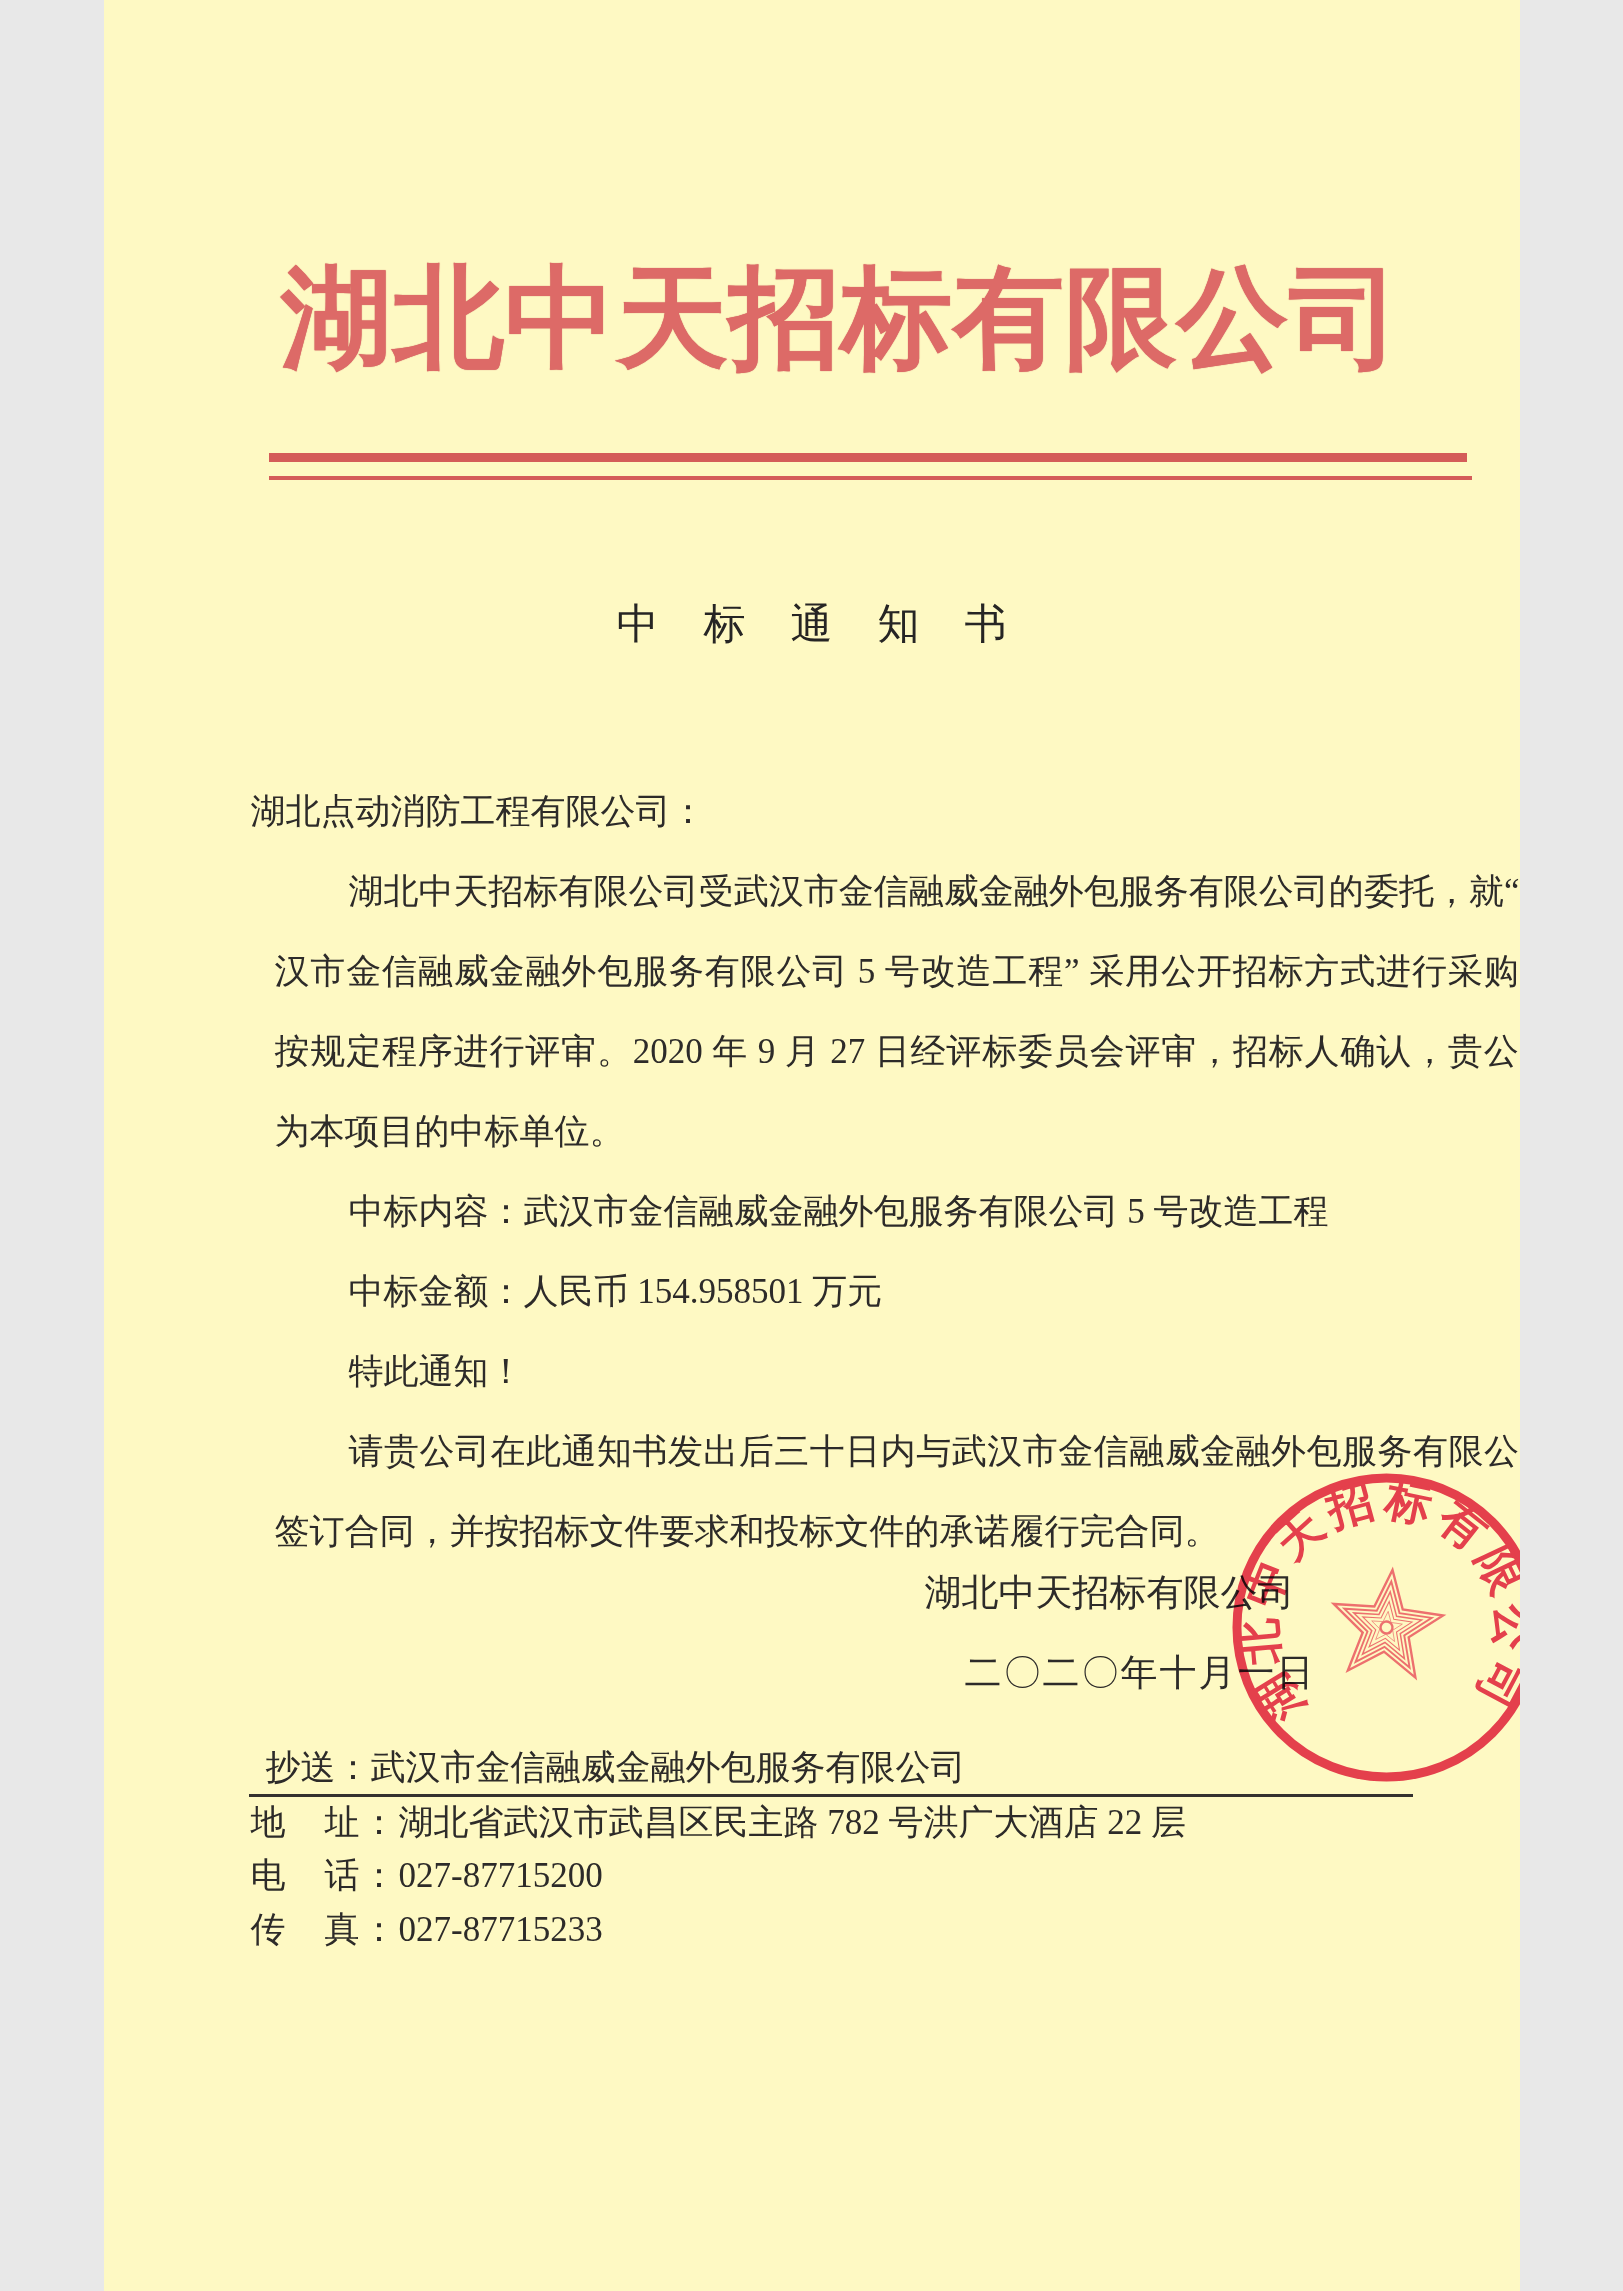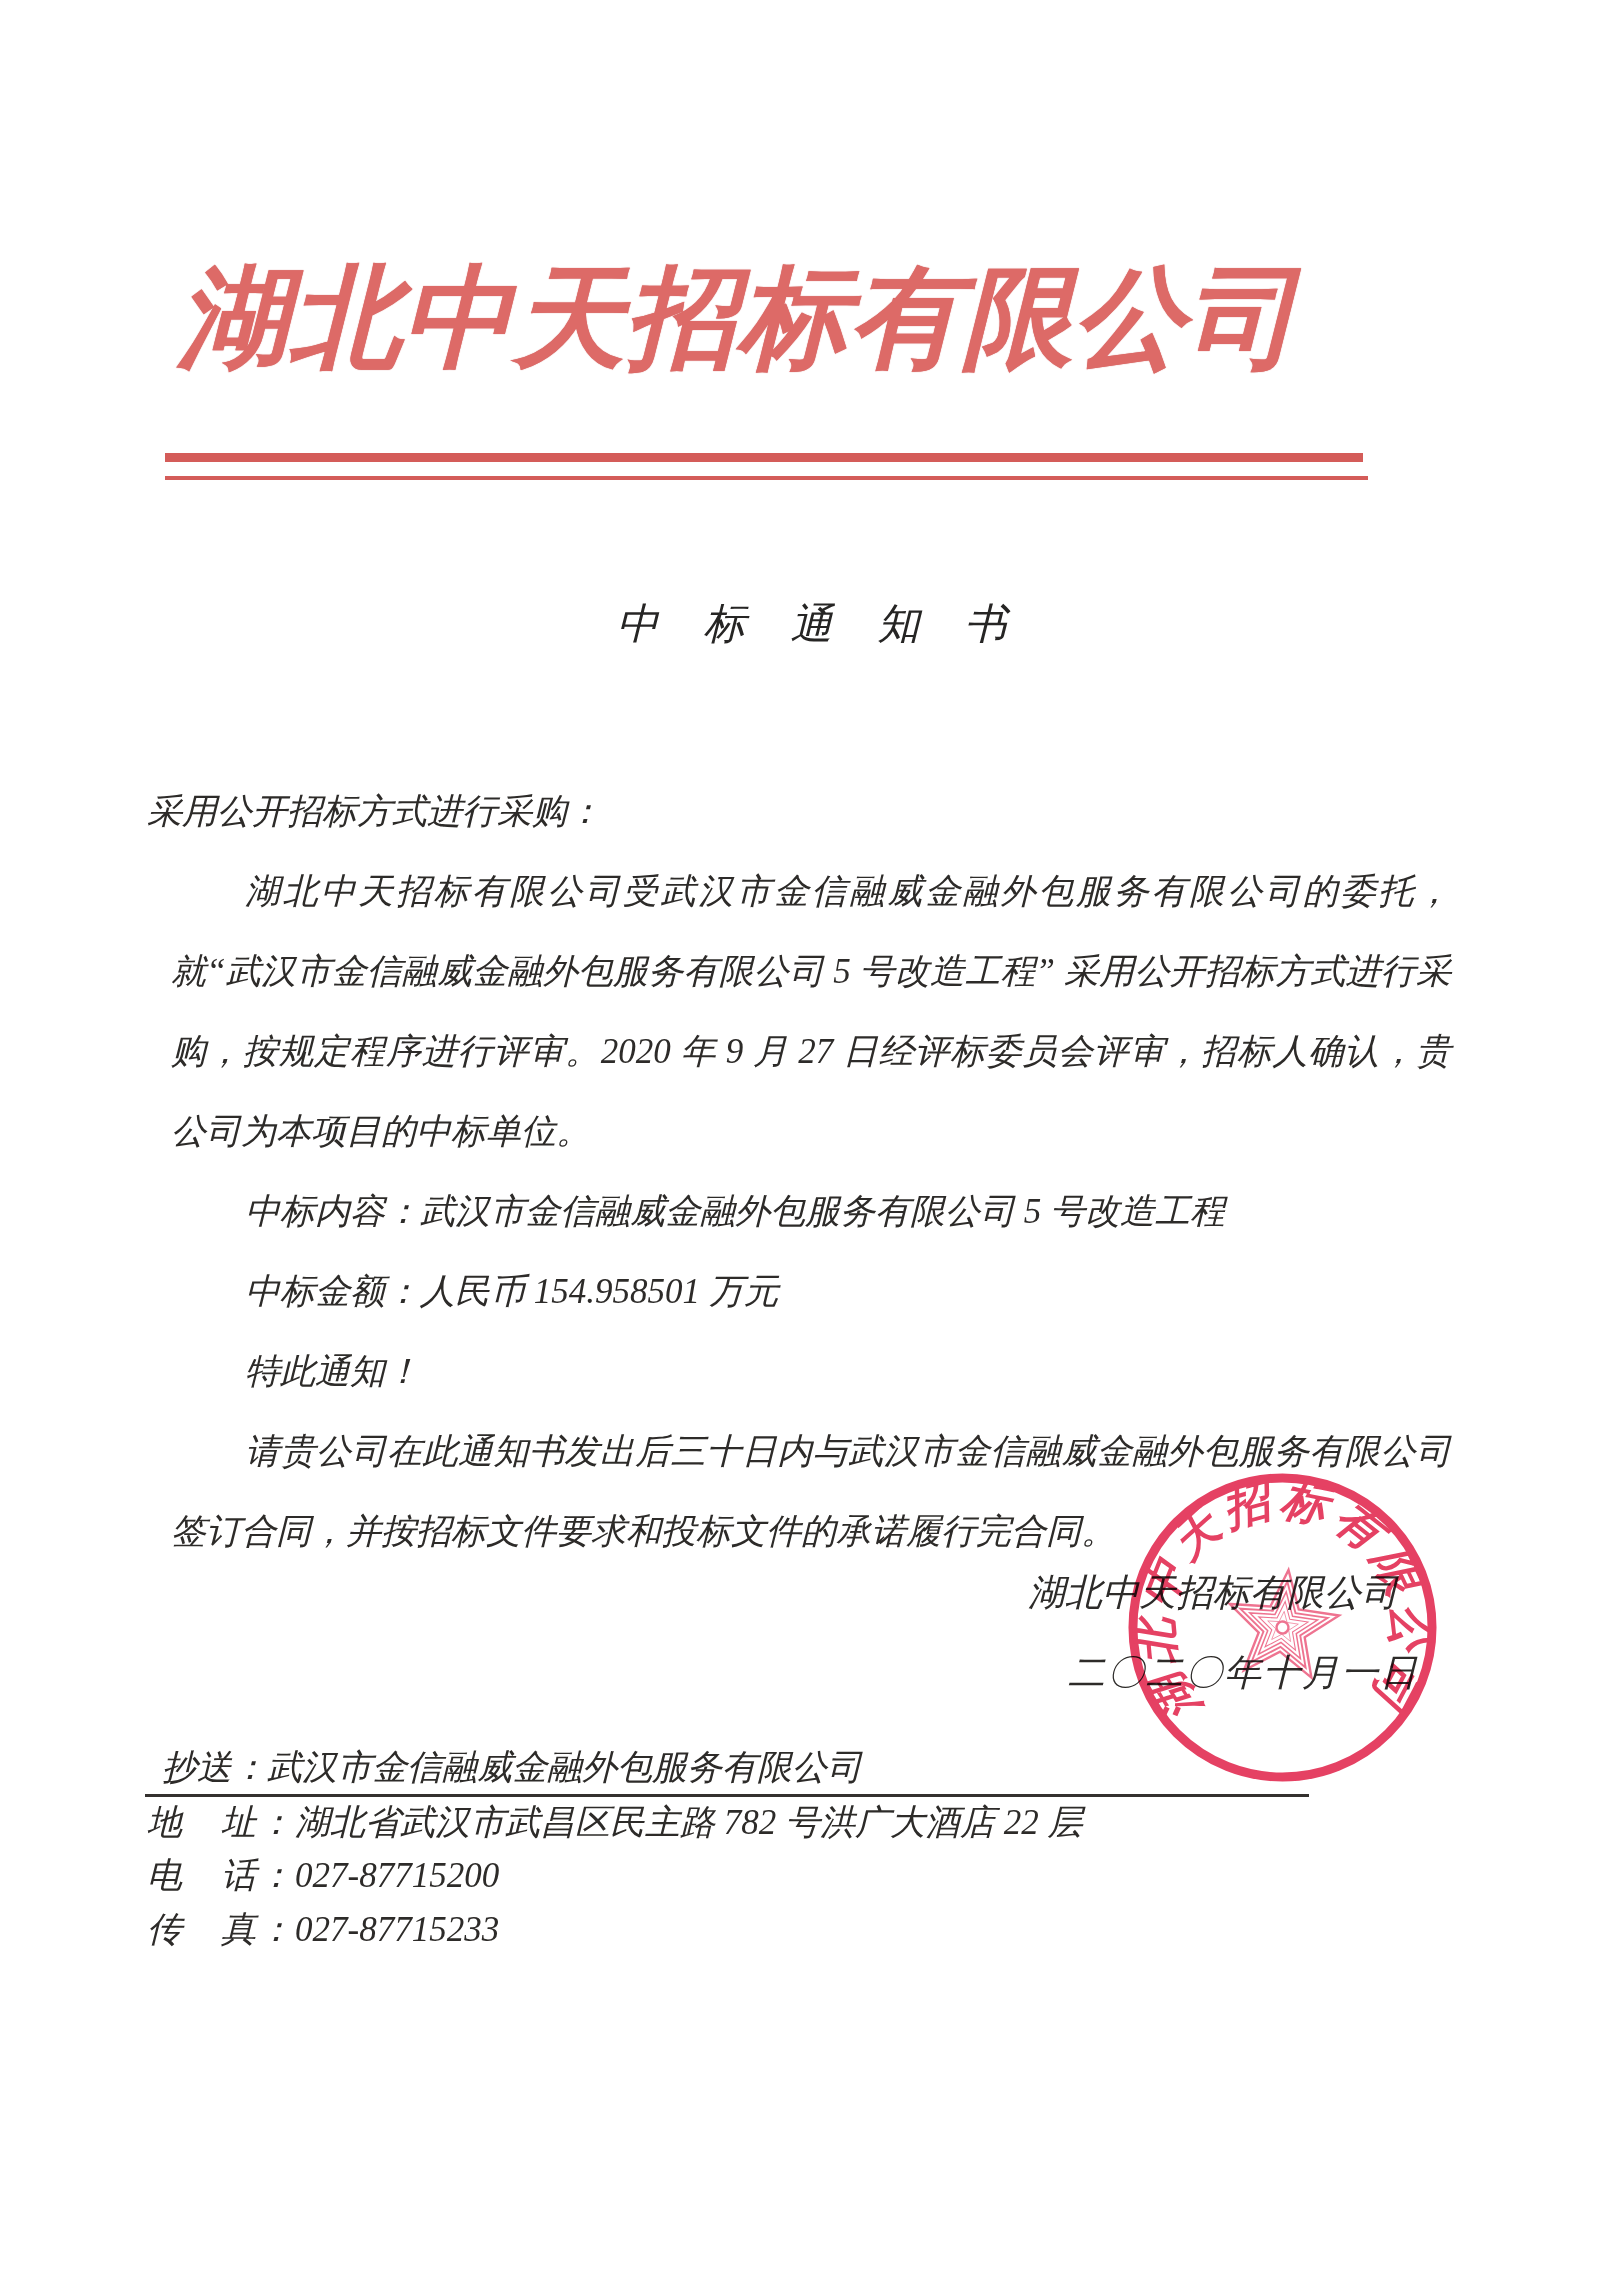--- a/index.html
+++ b/index.html
@@ -1,24 +1,23 @@
 <!DOCTYPE html>
 <html><head>
 <meta charset="utf-8">
 <style>
   html,body{margin:0;padding:0;background:#e8e8e8;}
   .page{
     position:relative;
-    width:1623px;height:2292px;
+    width:1416px;height:2292px;
     margin:0 auto;
-    background:#ffffff;
+    background:#fef9c3;
     overflow:hidden;
     font-family:"Liberation Serif","DejaVu Serif",serif;
     color:#2d2b29;
-    font-style:italic;
   }
   .letterhead{
     position:absolute;left:88px;top:257px;width:1299px;
     text-align:center;
     font-family:"Liberation Sans","DejaVu Sans",sans-serif;
     font-weight:bold;
     font-size:111px;line-height:1.1;
     letter-spacing:1px;
     color:#dd6a67;
     text-shadow:0 0 1px #c95552;
@@ -69,21 +68,21 @@
 <div class="page">
 
   <div class="letterhead">湖北中天招标有限公司</div>
 
   <div class="rule-thick"></div>
   <div class="rule-thin"></div>
 
   <h1 class="doc-title">中标通知书</h1>
 
   <div class="body-block">
-    <p class="salutation">采用公开招标方式进行采购：</p>
+    <p class="salutation">湖北点动消防工程有限公司：</p>
     <p class="indent">湖北中天招标有限公司受武汉市金信融威金融外包服务有限公司的委托，就“武汉市金信融威金融外包服务有限公司 5 号改造工程” 采用公开招标方式进行采购，按规定程序进行评审。2020 年 9 月 27 日经评标委员会评审，招标人确认，贵公司为本项目的中标单位。</p>
     <p class="indent">中标内容：武汉市金信融威金融外包服务有限公司 5 号改造工程</p>
     <p class="indent">中标金额：人民币 154.958501 万元</p>
     <p class="indent">特此通知！</p>
     <p class="indent">请贵公司在此通知书发出后三十日内与武汉市金信融威金融外包服务有限公司签订合同，并按招标文件要求和投标文件的承诺履行完合同。</p>
   </div>
 
   <div class="sig-company">湖北中天招标有限公司</div>
   <div class="sig-date">二〇二〇年十月一日</div>
 

